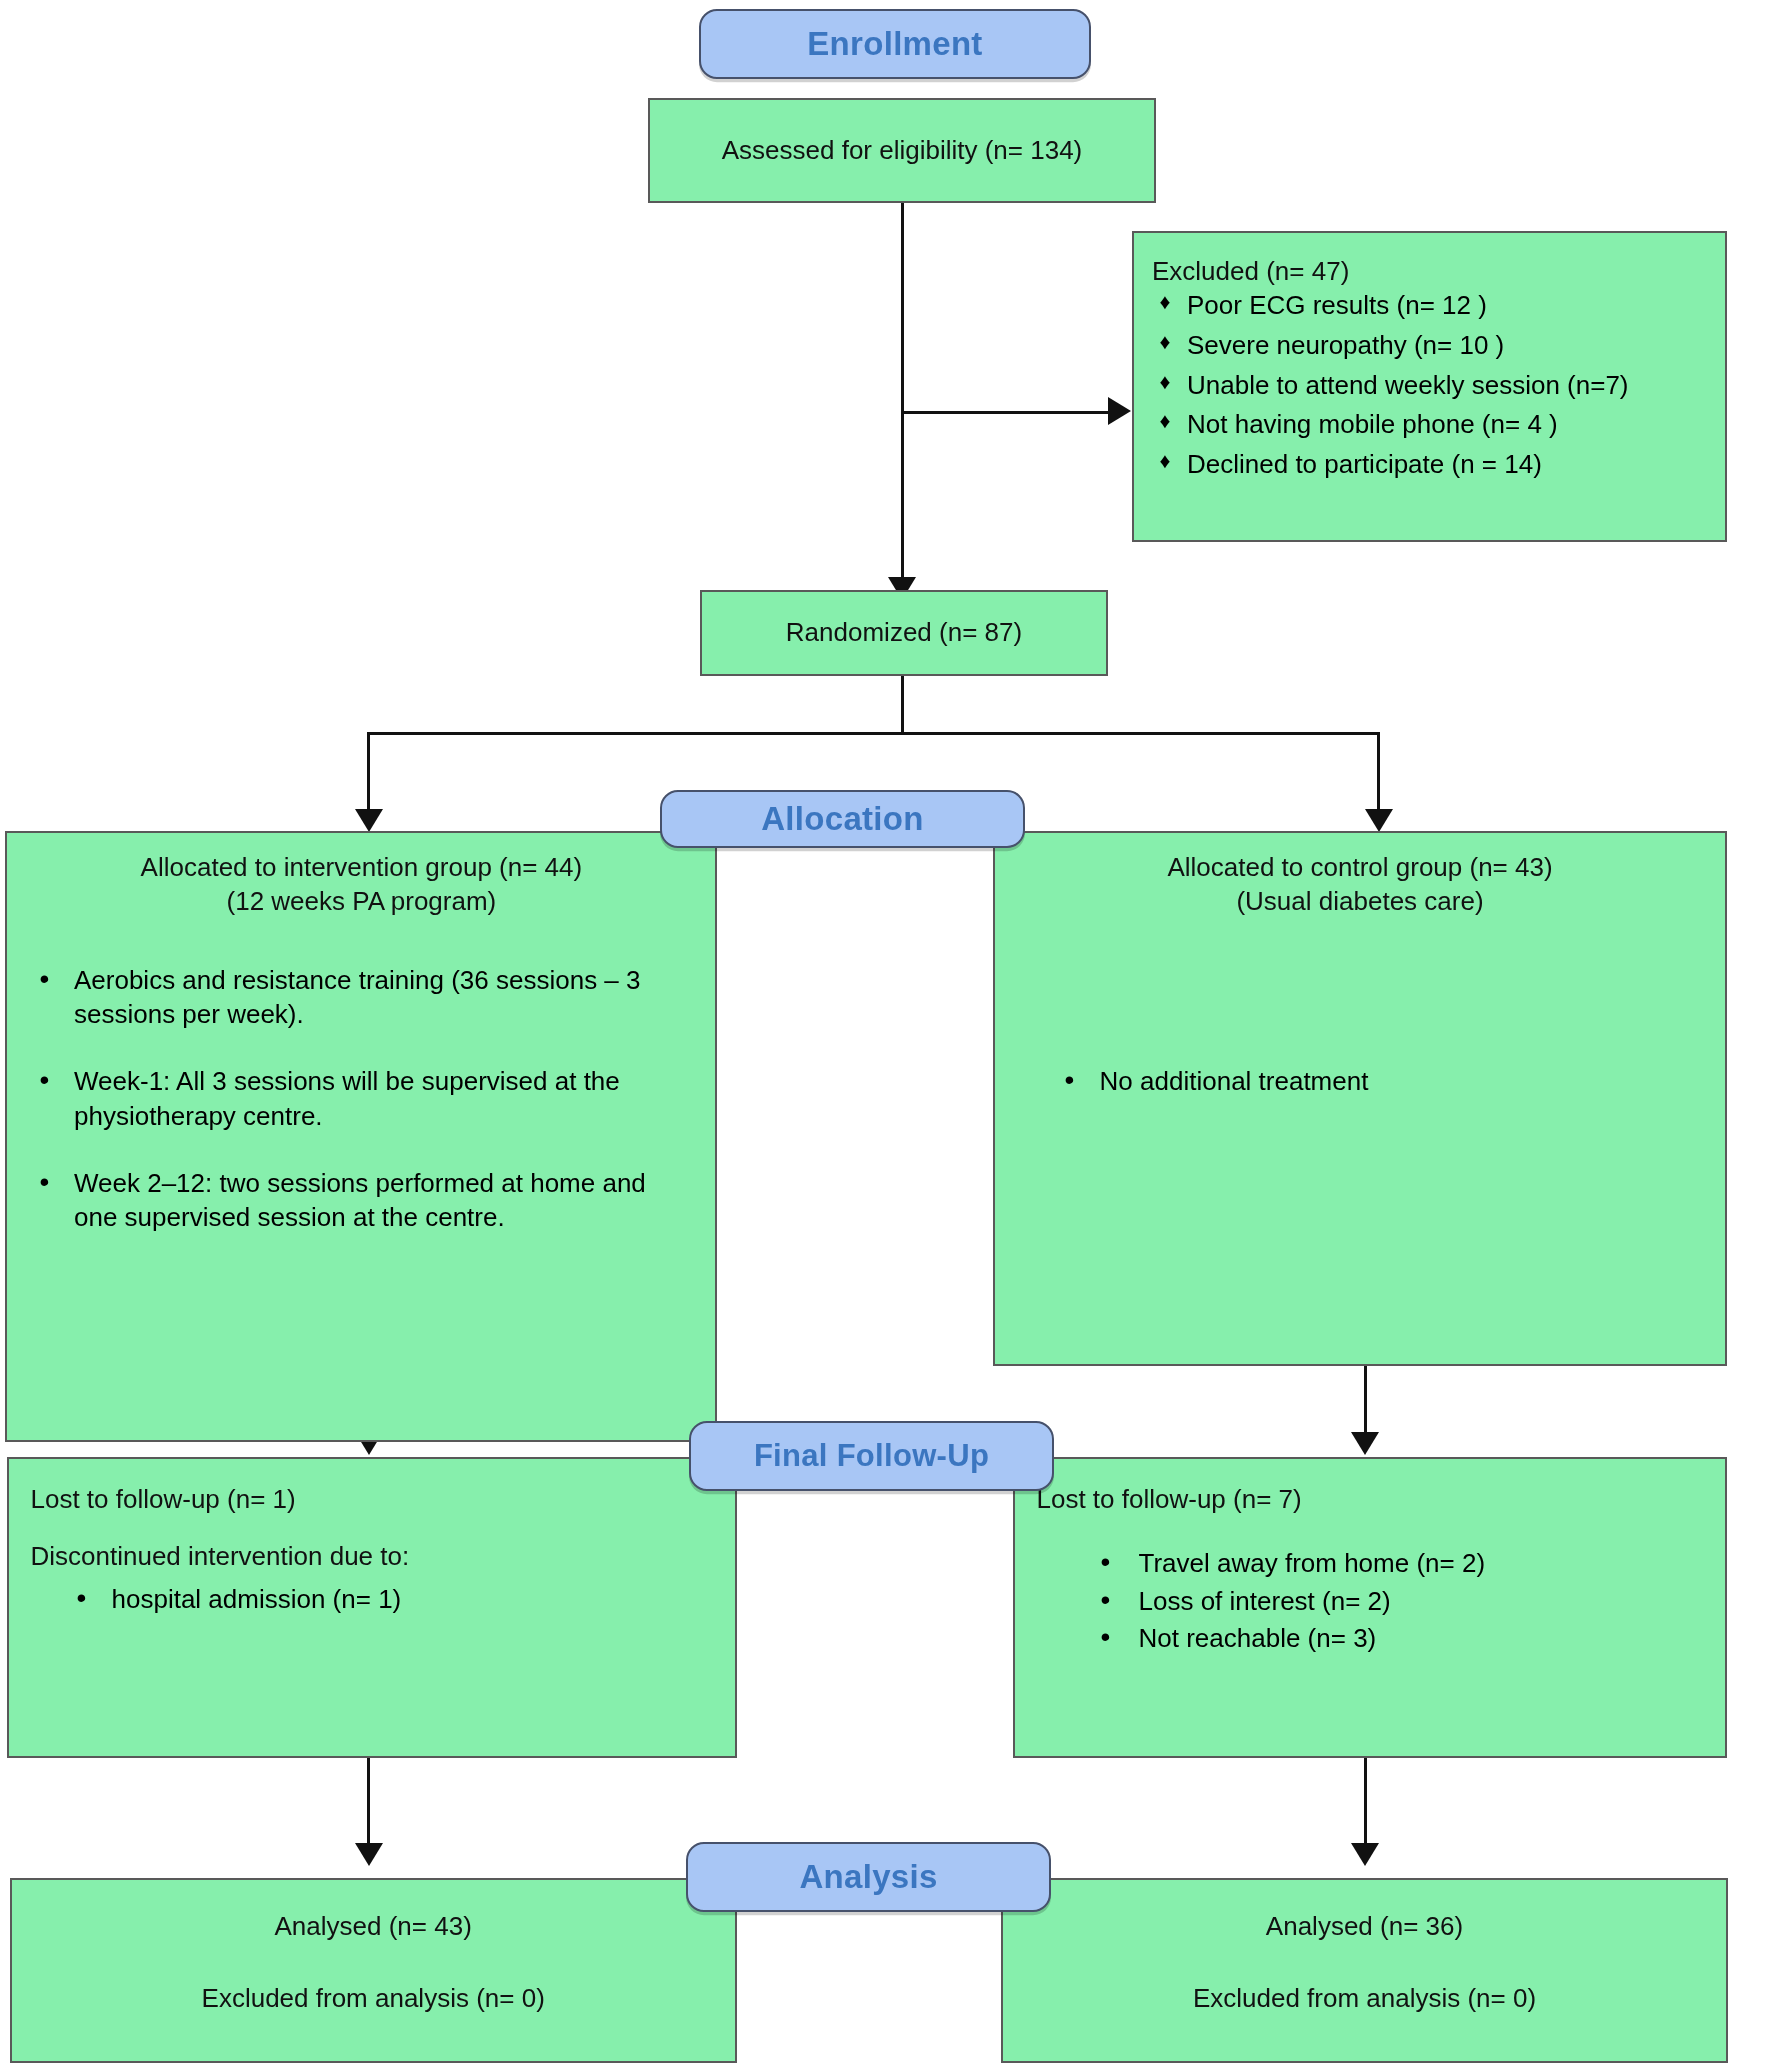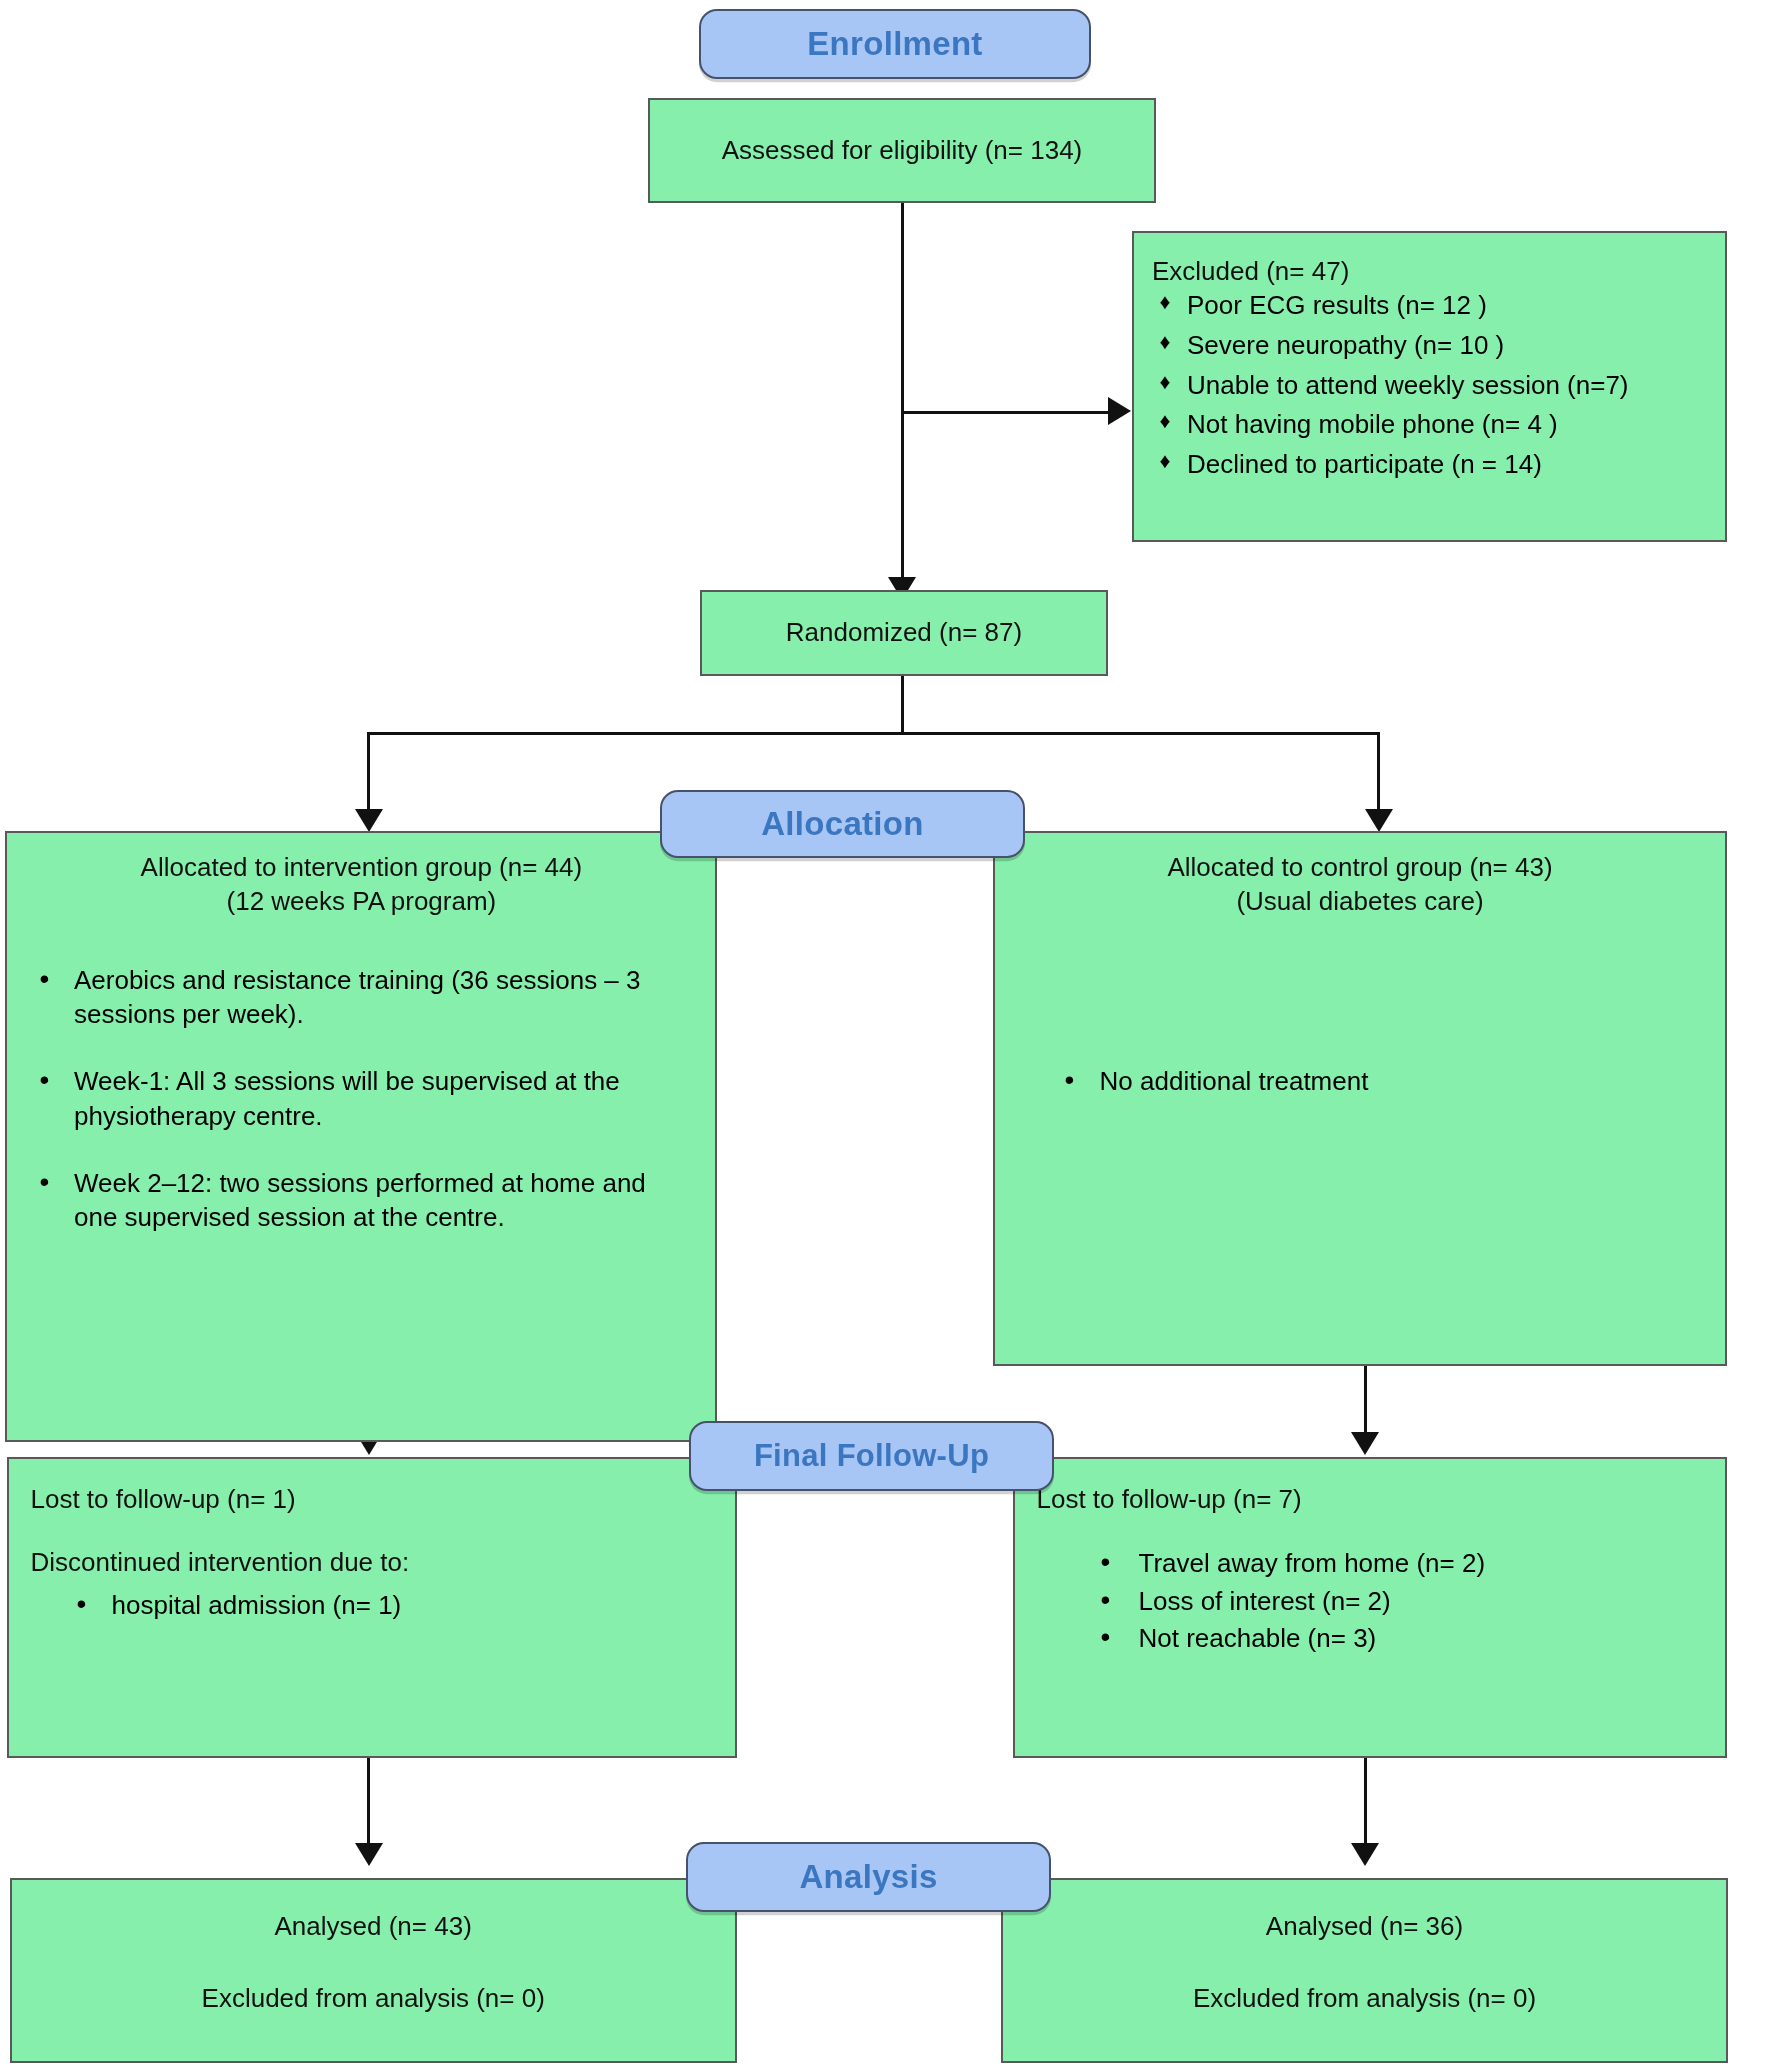--- a/index.html
+++ b/index.html
@@ -165,21 +165,21 @@
     </div>
   </div>
 
   <div class="vline" style="left:901px;top:676px;height:59px;"></div>
   <div class="hline" style="left:367px;top:732px;width:1013px;"></div>
   <div class="vline" style="left:367px;top:732px;height:81px;"></div>
   <div class="vline" style="left:1377px;top:732px;height:81px;"></div>
   <div class="arrow-down" style="left:355px;top:809px;"></div>
   <div class="arrow-down" style="left:1365px;top:809px;"></div>
 
-  <div class="pill" style="left:660px;top:790px;width:365px;height:68px;font-size:33px;">
+  <div class="pill" style="left:660px;top:790px;width:365px;height:58px;font-size:33px;">
     <span>Allocation</span>
   </div>
 
   <div class="box" style="left:5.4px;top:831px;width:712px;height:611px;padding-left:35px;">
     <div class="box-inner" style="padding:18px 23.6px;">
       <div class="txt center">Allocated to intervention group (n= 44)</div>
       <div class="txt center" style="margin-bottom:44px;">(12 weeks PA program)</div>
       <ul class="blist">
         <li style="margin-bottom:33px;">Aerobics and resistance training (36 sessions – 3 sessions per week).</li>
         <li style="margin-bottom:33px;">Week-1: All 3 sessions will be supervised at the physiotherapy centre.</li>
@@ -203,21 +203,21 @@
 
   <div class="vline" style="left:1364px;top:1366px;height:70px;"></div>
   <div class="arrow-down" style="left:1351px;top:1432px;"></div>
 
   <div class="pill" style="left:689px;top:1421px;width:365px;height:70px;font-size:31px;">
     <span>Final Follow-Up</span>
   </div>
 
   <div class="box" style="left:7px;top:1457px;width:730px;height:301px;">
     <div class="box-inner" style="padding:23.6px 21.5px;">
-      <div class="txt left" style="margin-bottom:30px;">Lost to follow-up (n= 1)</div>
+      <div class="txt left" style="margin-bottom:24px;">Lost to follow-up (n= 1)</div>
       <div class="txt left" style="margin-bottom:7.5px;">Discontinued intervention due to:</div>
       <ul class="blist indent tight">
         <li>hospital admission (n= 1)</li>
       </ul>
     </div>
   </div>
 
   <div class="box" style="left:1013px;top:1457px;width:714px;height:301px;">
     <div class="box-inner" style="padding:23.6px 21.5px;">
       <div class="txt left" style="margin-bottom:30px;">Lost to follow-up (n= 7)</div>

